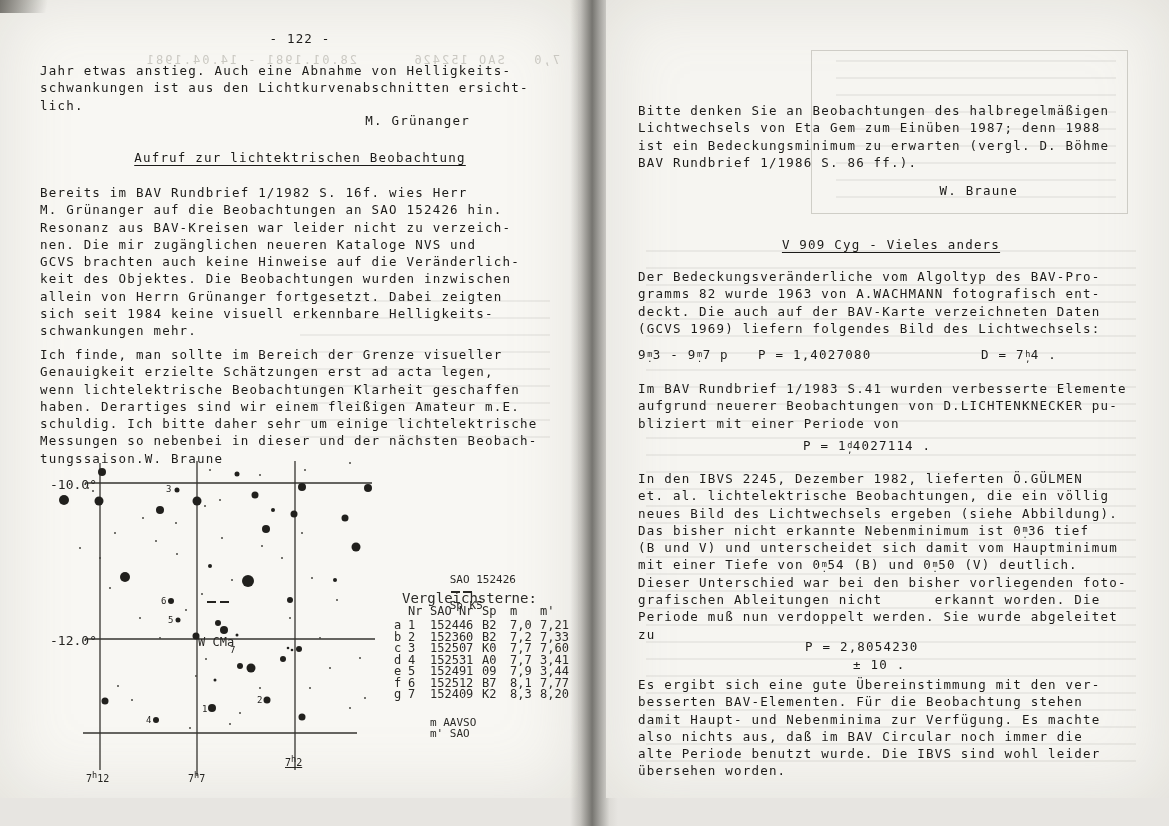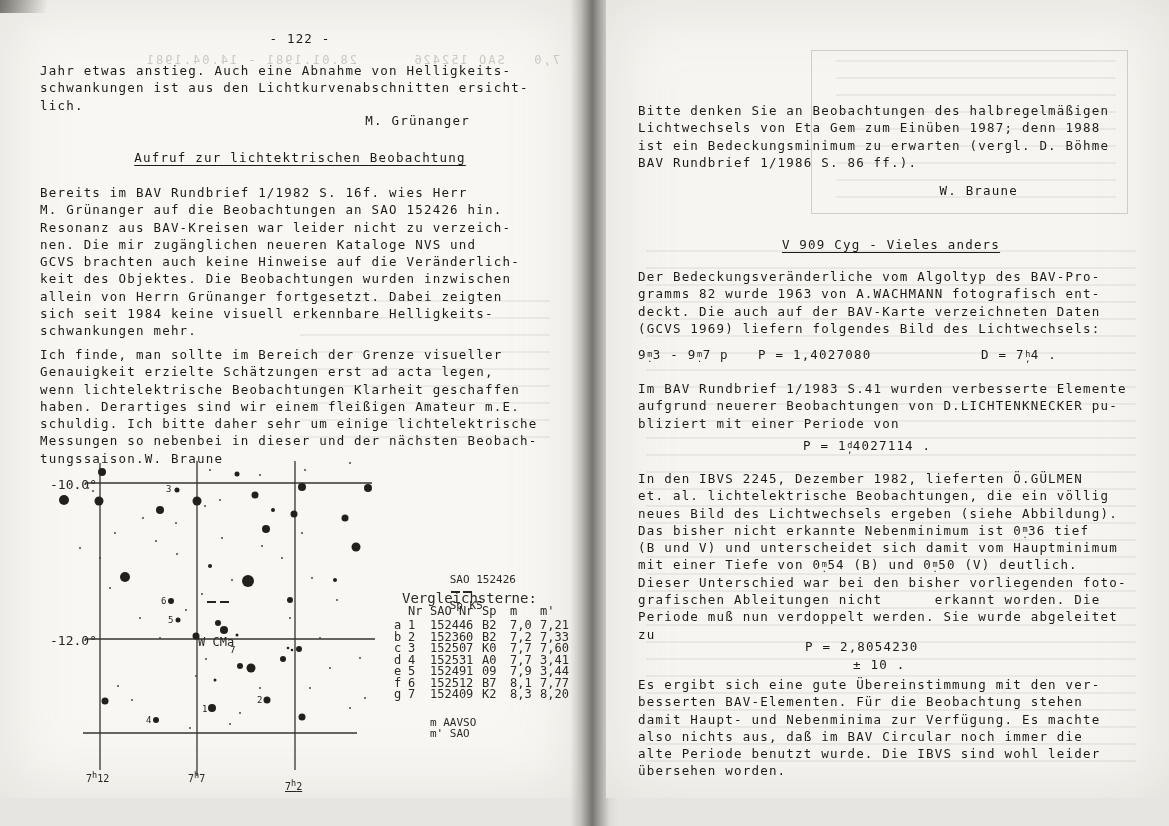--- a/index.html
+++ b/index.html
@@ -169,21 +169,21 @@
         <circle cx="315" cy="240" r="1" fill="#4a4843"></circle>
         <circle cx="30" cy="90" r="1" fill="#4a4843"></circle>
         <circle cx="65" cy="75" r="1" fill="#4a4843"></circle>
         <rect x="157" y="143" width="9" height="2" fill="#24231f"></rect>
         <rect x="170" y="143" width="9" height="2" fill="#24231f"></rect>
       </svg>
   <div class="clabel" style="left: 0px; top: 19px; font-size: 13px;">-10.0°</div>
       <div class="clabel" style="left: 0px; top: 175px; font-size: 13px;">-12.0°</div>
       <div class="clabel" style="left: 36px; top: 312px; font-size: 10px;">7<sup>h</sup>12</div>
       <div class="clabel" style="left: 138px; top: 312px; font-size: 10px;">7<sup>h</sup>7</div>
-      <div class="clabel" style="left: 235px; top: 320px; font-size: 10px; text-decoration: underline;">7<sup>h</sup>2</div>
+      <div class="clabel" style="left: 235px; top: 296px; font-size: 10px; text-decoration: underline;">7<sup>h</sup>2</div>
       <div class="clabel" style="left: 116px; top: 26px; font-size: 9px;">3</div>
       <div class="clabel" style="left: 111px; top: 138px; font-size: 9px;">6</div>
       <div class="clabel" style="left: 118px; top: 157px; font-size: 9px;">5</div>
       <div class="clabel" style="left: 180px; top: 187px; font-size: 9px;">7</div>
       <div class="clabel" style="left: 207px; top: 237px; font-size: 9px;">2</div>
       <div class="clabel" style="left: 152px; top: 246px; font-size: 9px;">1</div>
       <div class="clabel" style="left: 96px; top: 257px; font-size: 9px;">4</div>
       <div class="clabel" style="left: 148px; top: 177px; font-size: 12px;">W CMa</div>
     </div>
 

